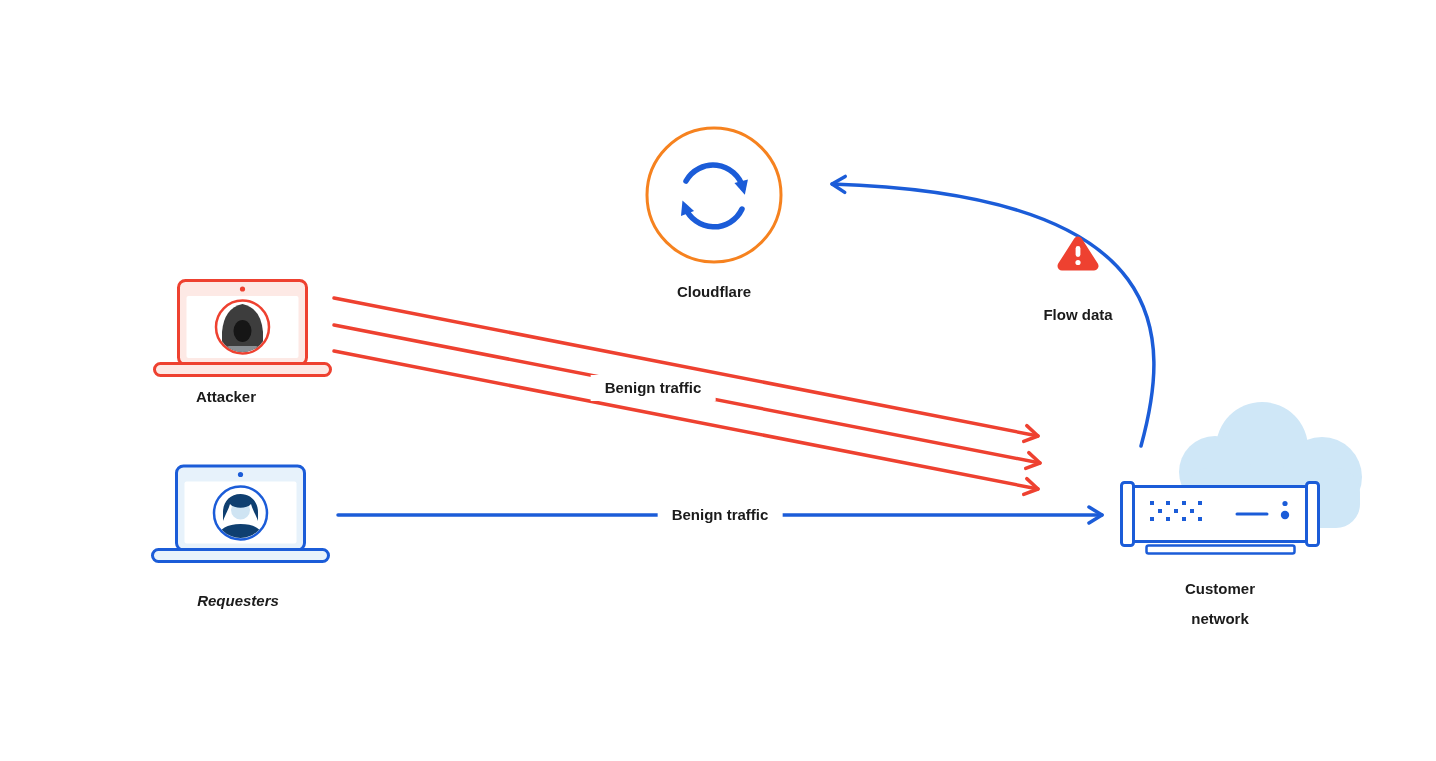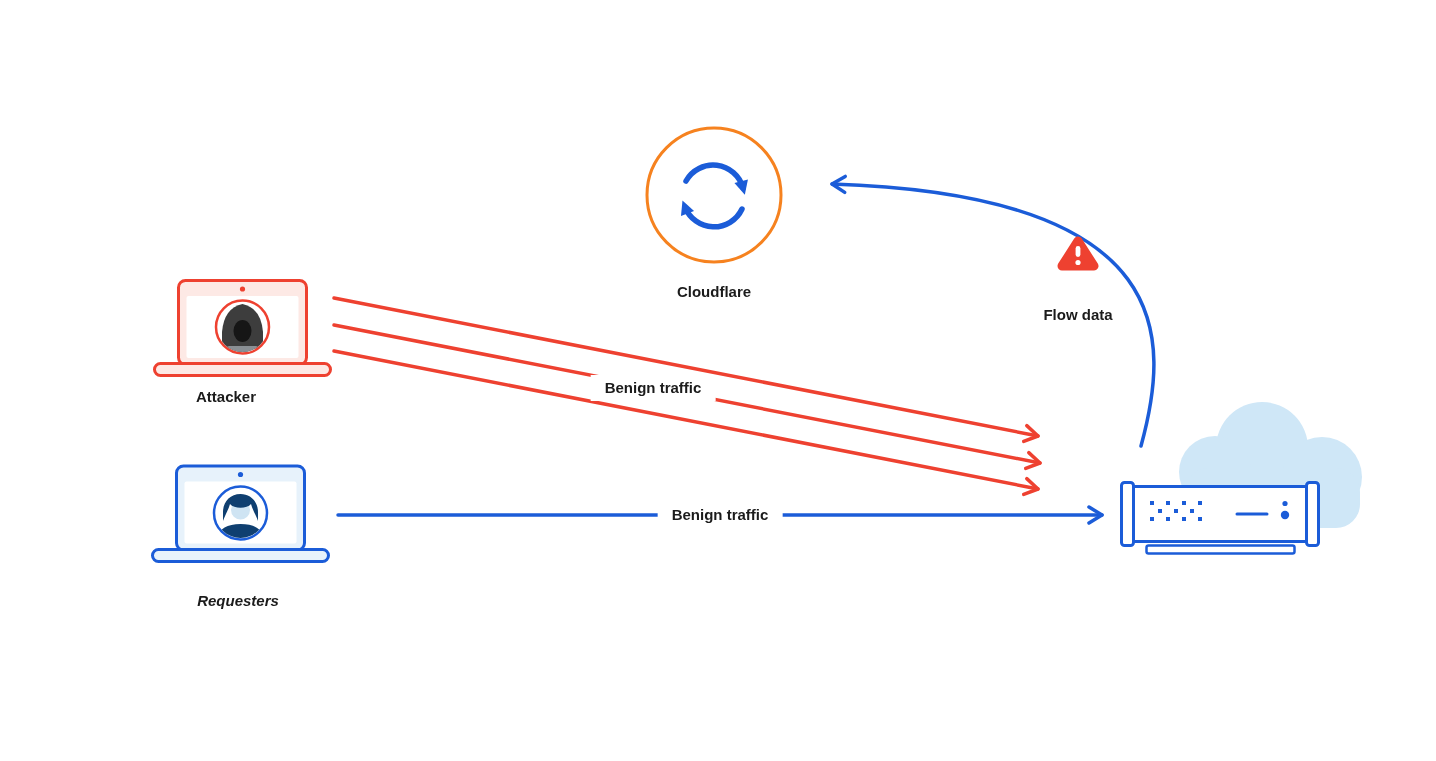--- a/index.html
+++ b/index.html
@@ -130,18 +130,22 @@
   <div class="label two-line" style="left:714px; top:277px;">
     <span>Cloudflare</span>
   </div>
 
   <div class="label" style="left:1078px; top:279px;margin-top:23px;">Flow data</div>
 
   <div class="label" style="left:226px; top:384px;">Attacker</div>
 
   <div class="label" style="left:238px; top:588px;font-style:italic;">Requesters</div>
 
+  <div class="label two-line" style="left:1220px; top:574px;">
+    <span>Customer</span>
+    <span>network</span>
+  </div>
 
   <div class="label on-line" style="left:653px; top:375px;">Benign traffic</div>
 
   <div class="label on-line" style="left:720px; top:502px;">Benign traffic</div>
 
 </div>
 
 </body></html>

